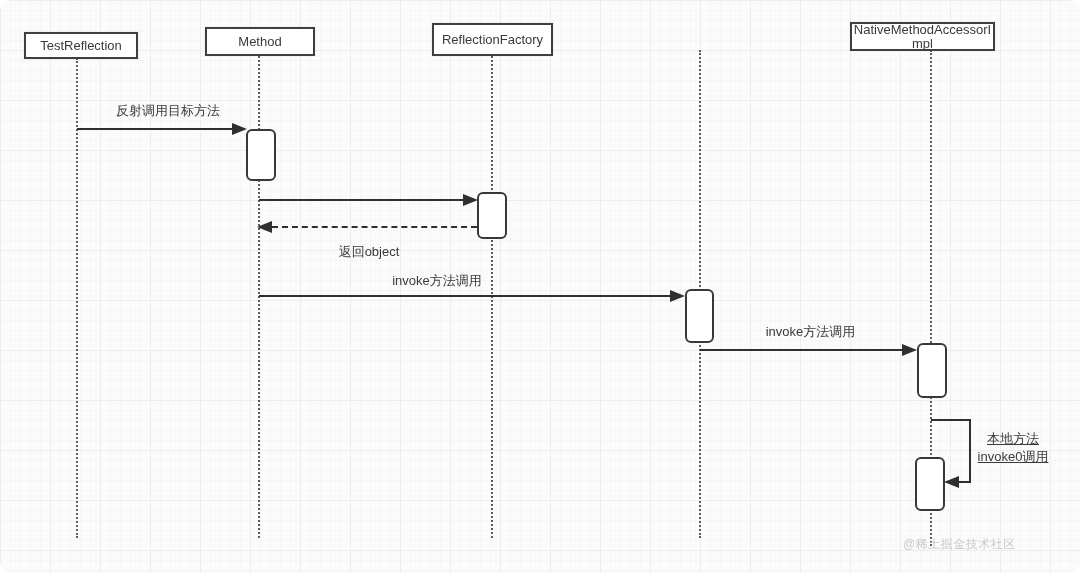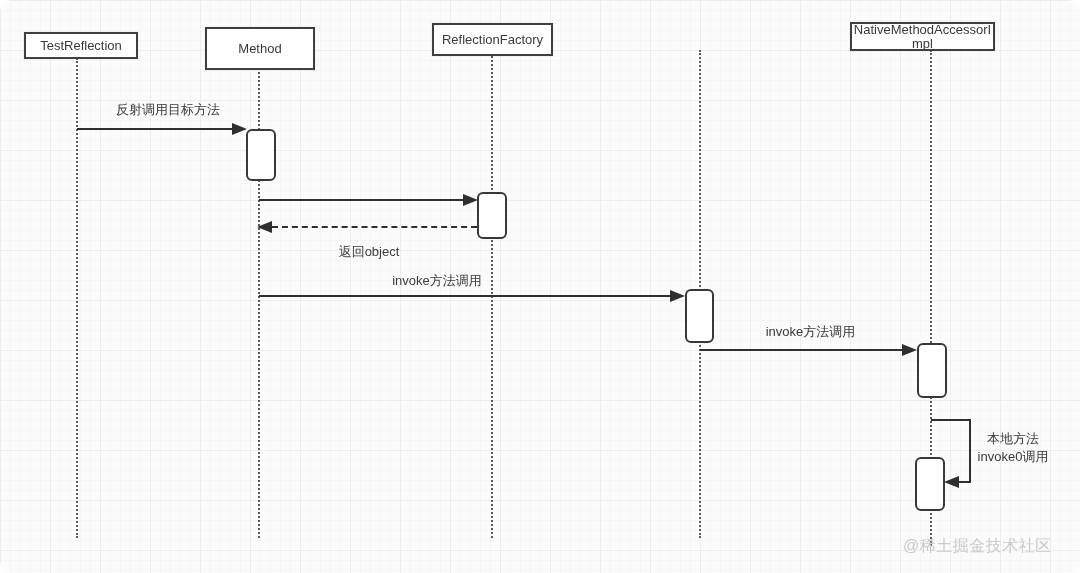--- a/index.html
+++ b/index.html
@@ -81,57 +81,57 @@
   .mlabel {
     position: absolute;
     font-size: 13px;
     line-height: 18px;
     color: #3a3a3a;
     text-align: center;
     white-space: pre-line;
   }
   .watermark {
     position: absolute;
-    font-size: 16px;
+    font-size: 12px;
     color: #c9c9c9;
     letter-spacing: 0.5px;
   }
 </style>
 </head>
 <body>
 
 <div class="canvas">
 
   <div class="lifeline" style="left:76px; top:58px; height:480px;"></div>
   <div class="lifeline" style="left:258px; top:53px; height:485px;"></div>
   <div class="lifeline" style="left:491px; top:49px; height:489px;"></div>
   <div class="lifeline" style="left:699px; top:50px; height:488px;"></div>
   <div class="lifeline" style="left:930px; top:50px; height:496px;"></div>
 
   <div class="actor" style="left:24px;  top:32px; width:114px; height:27px;">
     <span>TestReflection</span>
   </div>
-  <div class="actor" style="left:205px; top:27px; width:110px; height:43px;">
+  <div class="actor" style="left:205px; top:27px; width:110px; height:29px;">
     <span>Method</span>
   </div>
   <div class="actor" style="left:432px; top:23px; width:121px; height:33px;">
     <span>ReflectionFactory</span>
   </div>
   <div class="actor" style="left:850px; top:22px; width:145px; height:29px;">
     <span>NativeMethodAccessorI
 mpl</span>
   </div>
 
   <div class="activation" style="left:246px; top:129px; width:30px; height:52px;"></div>
   <div class="activation" style="left:477px; top:192px; width:30px; height:47px;"></div>
   <div class="activation" style="left:685px; top:289px; width:29px; height:54px;"></div>
   <div class="activation" style="left:917px; top:343px; width:30px; height:55px;"></div>
   <div class="activation" style="left:915px; top:457px; width:30px; height:54px;"></div>
 
-  <div class="mlabel" style="left:88px; top:102px; width:160px;font-family:Liberation Mono, monospace;">反射调用目标方法</div>
+  <div class="mlabel" style="left:88px; top:102px; width:160px;">反射调用目标方法</div>
   <div class="mline" style="left:77px; top:128px; width:157px;"></div>
   <div class="ah-r" style="left:232px; top:123px;"></div>
 
   <div class="mline" style="left:259px; top:199px; width:205px;"></div>
   <div class="ah-r" style="left:463px; top:194px;"></div>
 
   <div class="mline dashed" style="left:272px; top:226px; width:205px;"></div>
   <div class="ah-l" style="left:257px; top:221px;"></div>
   <div class="mlabel" style="left:304px; top:243px; width:130px;">返回object</div>
 
@@ -140,18 +140,18 @@
   <div class="ah-r" style="left:670px; top:290px;"></div>
 
   <div class="mlabel" style="left:728px; top:323px; width:165px;">invoke方法调用</div>
   <div class="mline" style="left:700px; top:349px; width:204px;"></div>
   <div class="ah-r" style="left:902px; top:344px;"></div>
 
   <div class="mline" style="left:931px; top:419px; width:40px;"></div>
   <div class="vline" style="left:969px; top:419px; height:64px;"></div>
   <div class="mline" style="left:958px; top:481px; width:13px;"></div>
   <div class="ah-l" style="left:944px; top:476px;"></div>
-  <div class="mlabel" style="left:962px; top:430px; width:102px;">本地方法
+  <div class="mlabel" style="left:962px; top:430px; width:102px;text-decoration:underline;">本地方法
 invoke0调用</div>
 
   <div class="watermark" style="left:903px; top:536px;">@稀土掘金技术社区</div>
 
 </div>
 
 </body></html>

